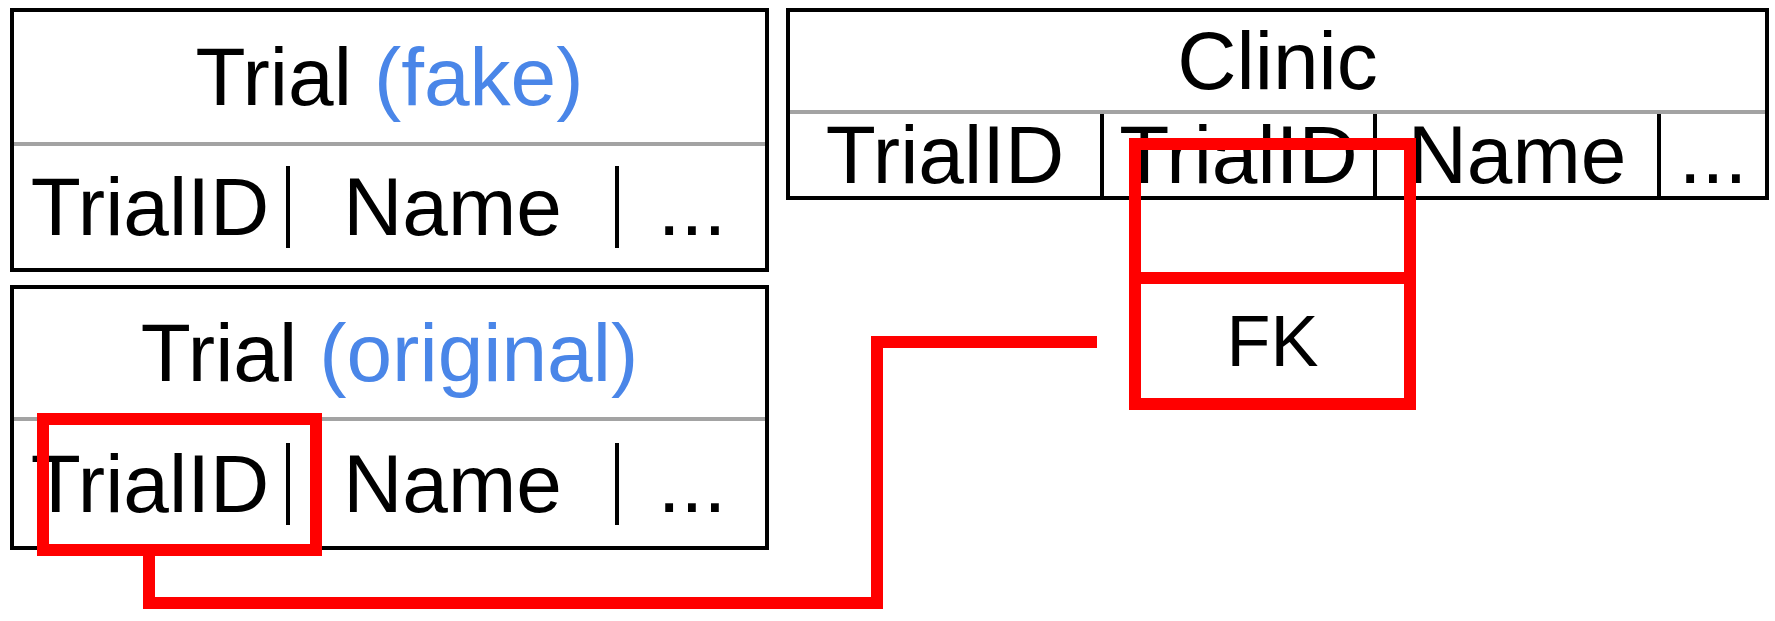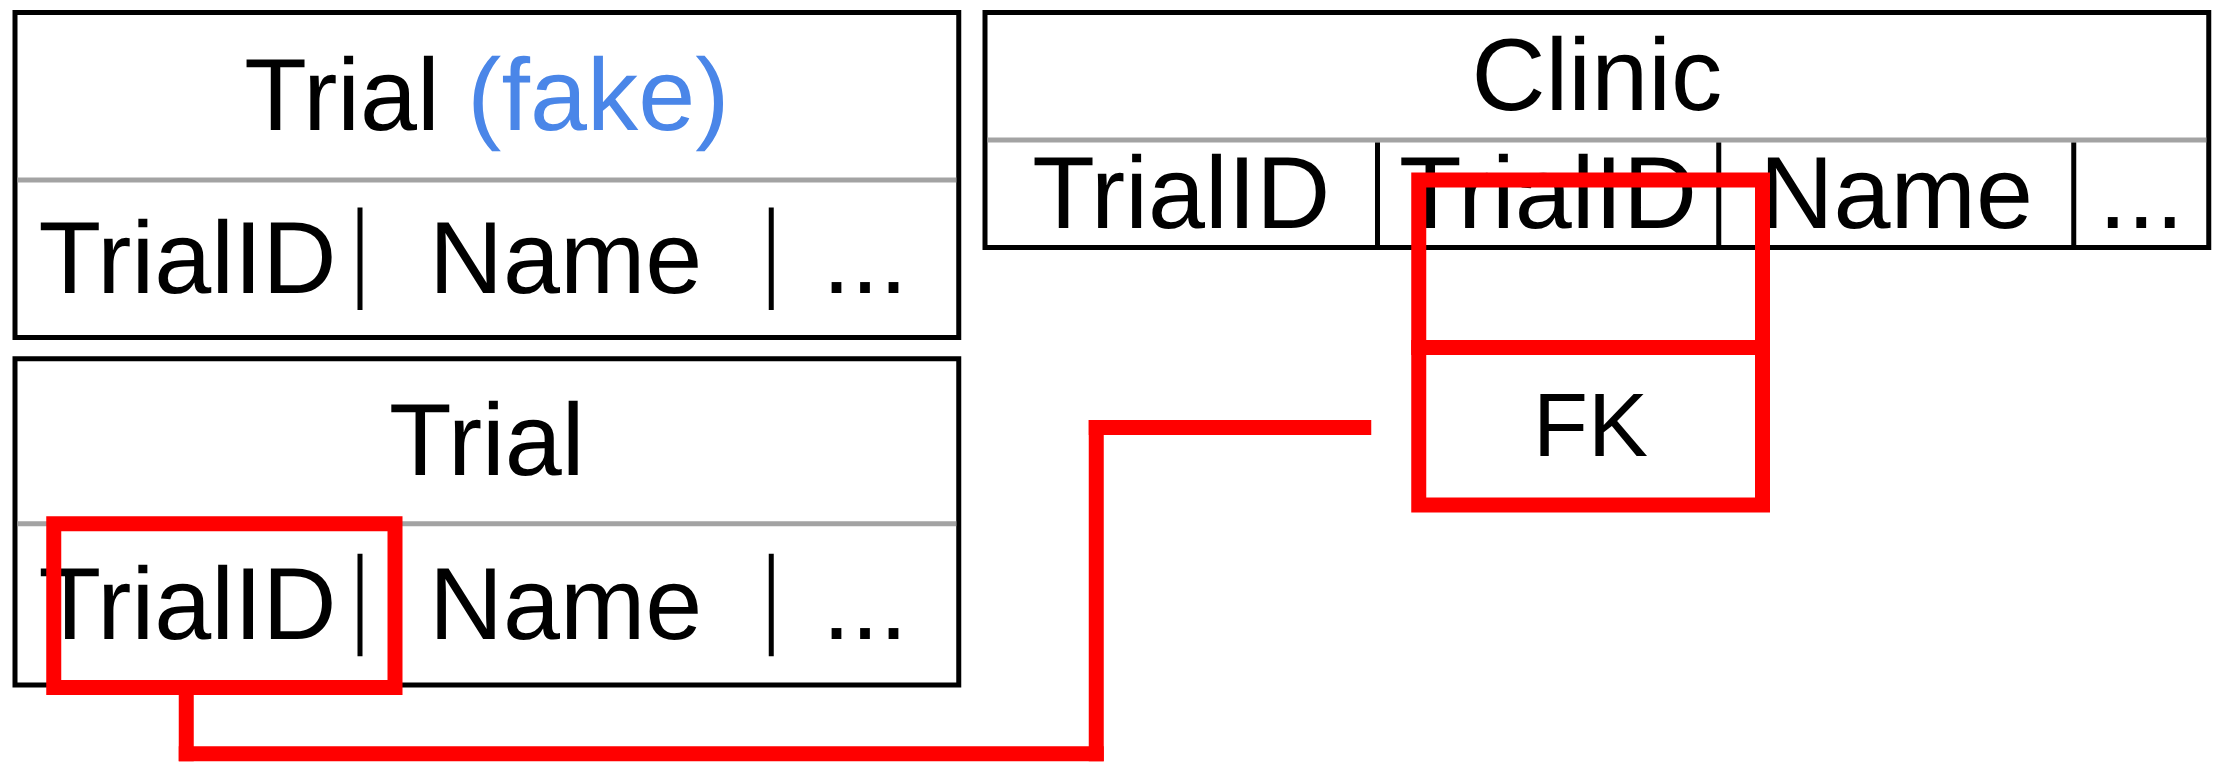--- a/index.html
+++ b/index.html
@@ -105,20 +105,21 @@
       <div class="cell" style="width:314px;">TrialID</div>
       <div class="cell" style="width:273px;">TrialID</div>
       <div class="cell" style="width:284px;">Name</div>
       <div class="cell last">...</div>
     </div>
   </div>
 
   <div class="tbl" style="left:10px; top:285px; width:759px; height:265px;">
     <div class="thead" style="height:132px;">
       <span>Trial</span>
+        <span class="suffix blue">(original)</span>
     </div>
     <div class="trow">
       <div class="cell" style="width:276px;">TrialID</div>
       <div class="cell" style="width:329px;">Name</div>
       <div class="cell last">...</div>
     </div>
   </div>
 
   <div class="redbox" style="left:1097px; top:138px; width:287px; height:146px;"></div>
 

